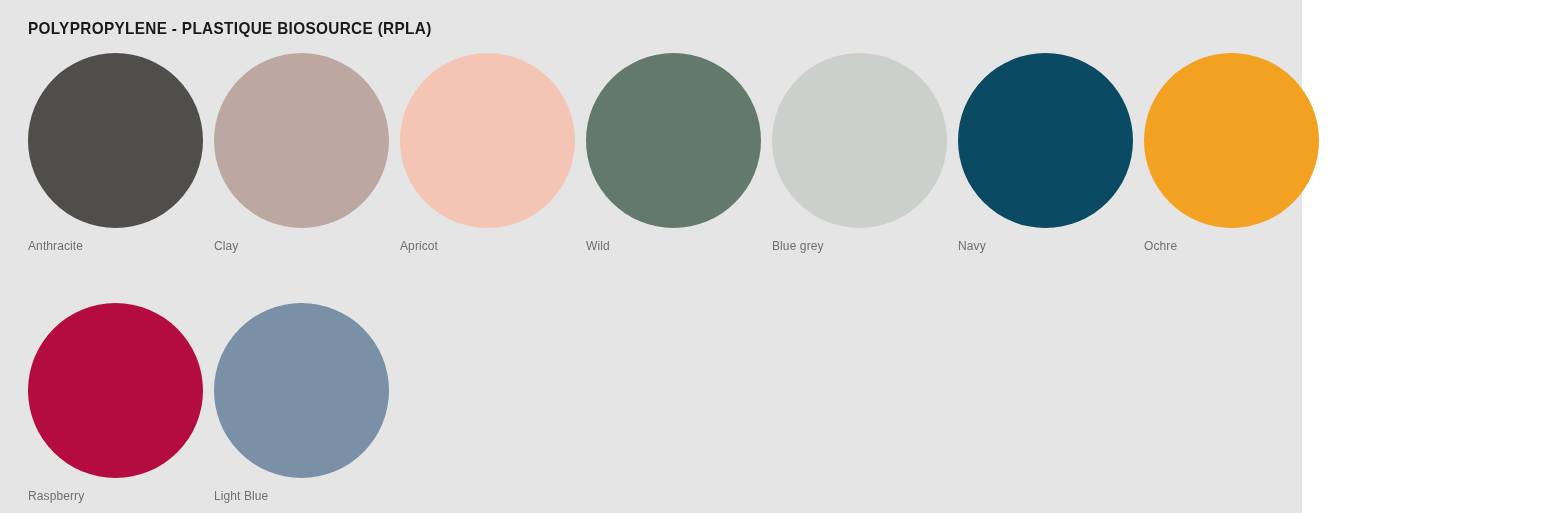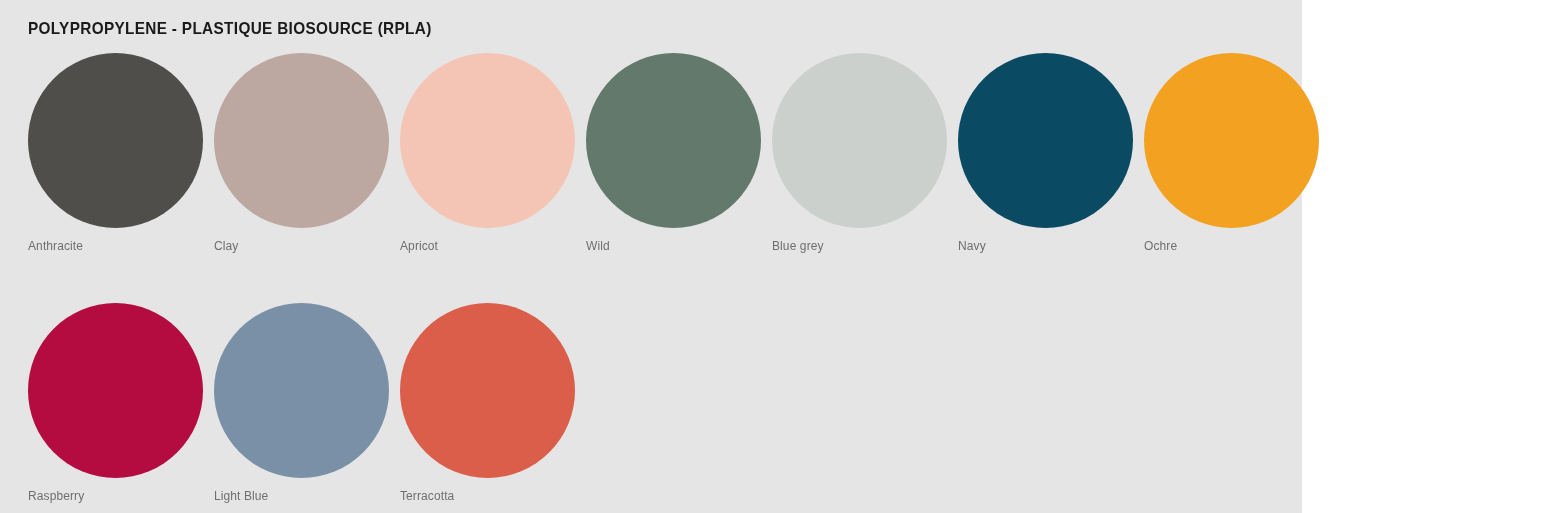--- a/index.html
+++ b/index.html
@@ -115,20 +115,16 @@
       </div>
     <div class="swatch-row">
         <div class="swatch-cell">
           <div class="swatch-disc" style="background: rgb(180, 11, 64);"></div>
           <div class="swatch-label">Raspberry</div>
         </div>
         <div class="swatch-cell">
           <div class="swatch-disc" style="background: rgb(122, 144, 167);"></div>
           <div class="swatch-label">Light Blue</div>
         </div>
-        <div class="swatch-cell">
-          <div class="swatch-disc" style="background: rgb(218, 94, 74);"></div>
-          <div class="swatch-label">Terracotta</div>
-        </div>
       </div>
   </div>
 
 </div>
 
 </body></html>

